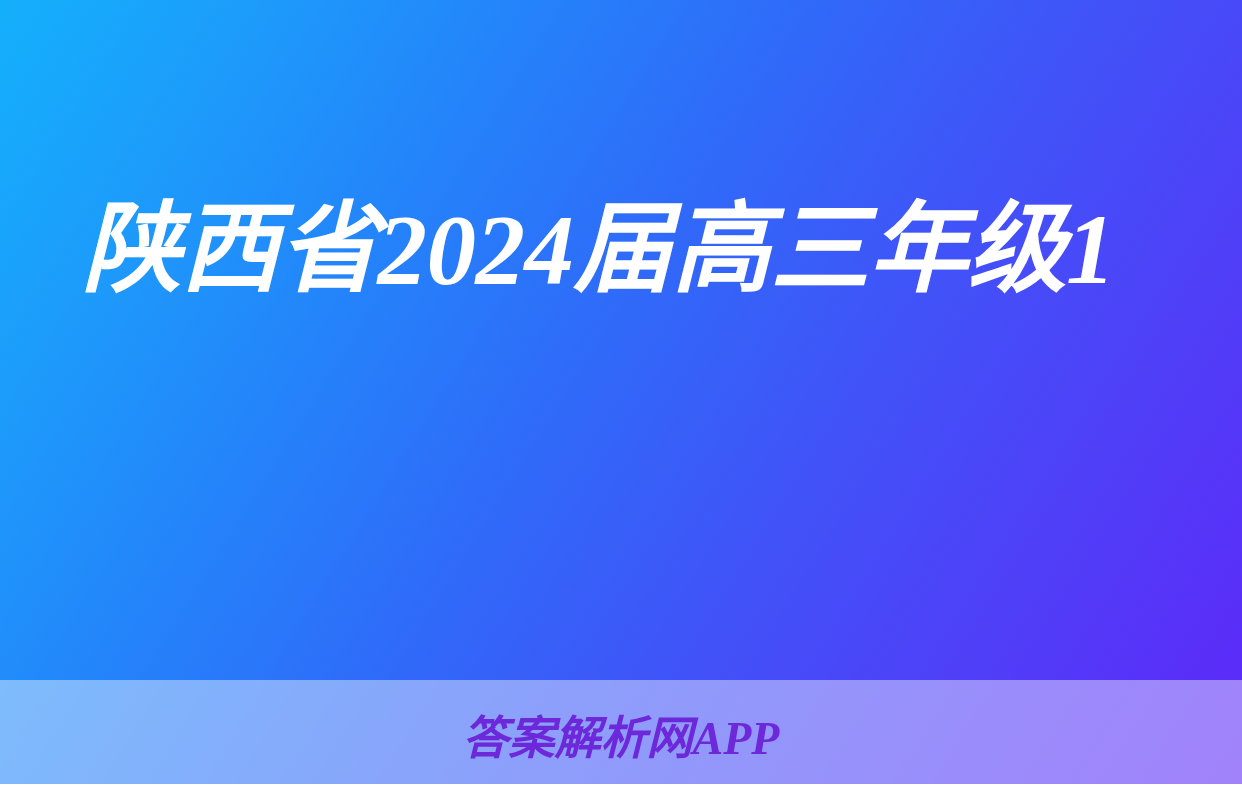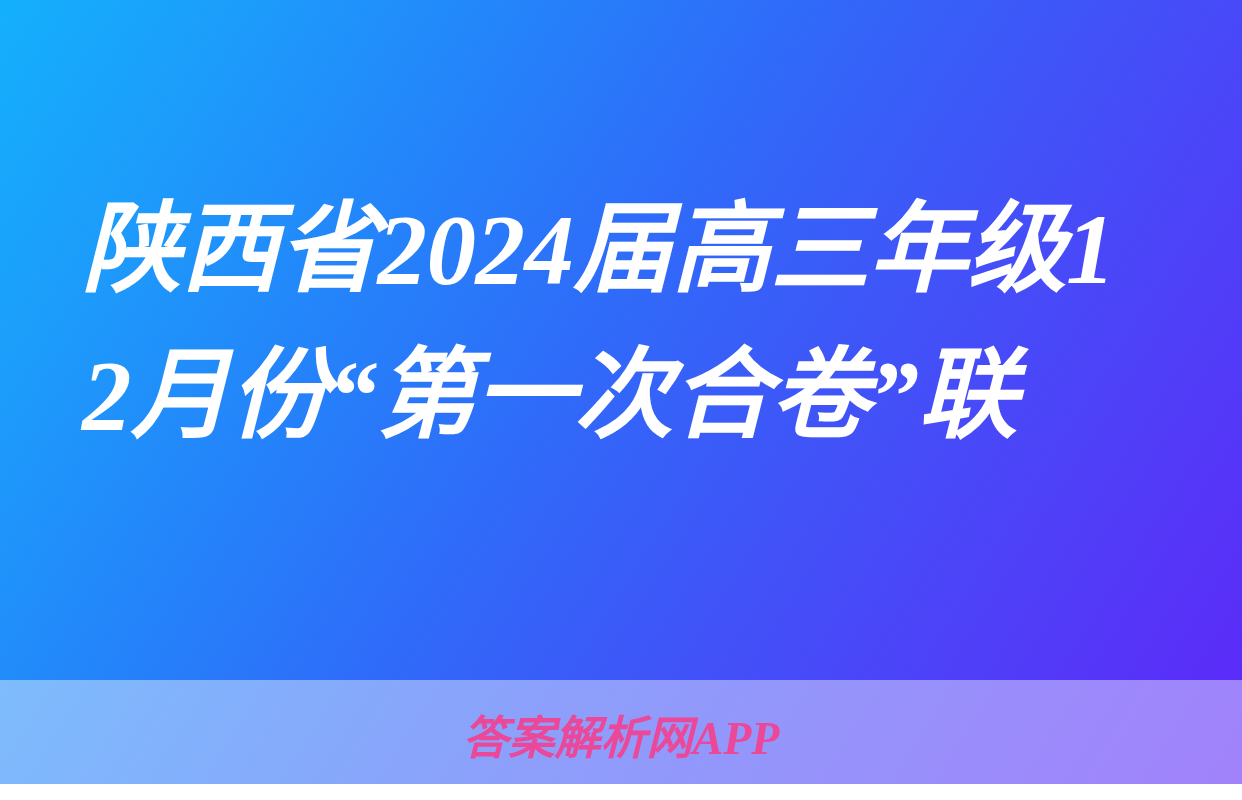--- a/index.html
+++ b/index.html
@@ -74,39 +74,38 @@
     right: 0;
     top: 680px;
     height: 120px;
     background: rgba(255, 255, 255, 0.42);
     display: flex;
     align-items: center;
     justify-content: center;
   }
 
   .footer-band .watermark {
-    color: #ec4899;
+    color: #6d28d9;
     font-size: 46px;
     font-weight: 700;
     font-style: italic;
     letter-spacing: 0px;
     line-height: 1;
     white-space: nowrap;
     transform: translateY(-1px);
   }
 </style>
 </head>
 <body>
 
 <div id="banner-root">
 
   <div class="bg-gradient"></div>
 
   <div class="headline">
     <span class="line l1">陕西省2024届高三年级1</span>
-    <span class="line l2">2月份“第一次合卷”联</span>
   </div>
 
   <div class="footer-band">
     <span class="watermark">答案解析网APP</span>
   </div>
 
 </div>
 
 </body></html>

